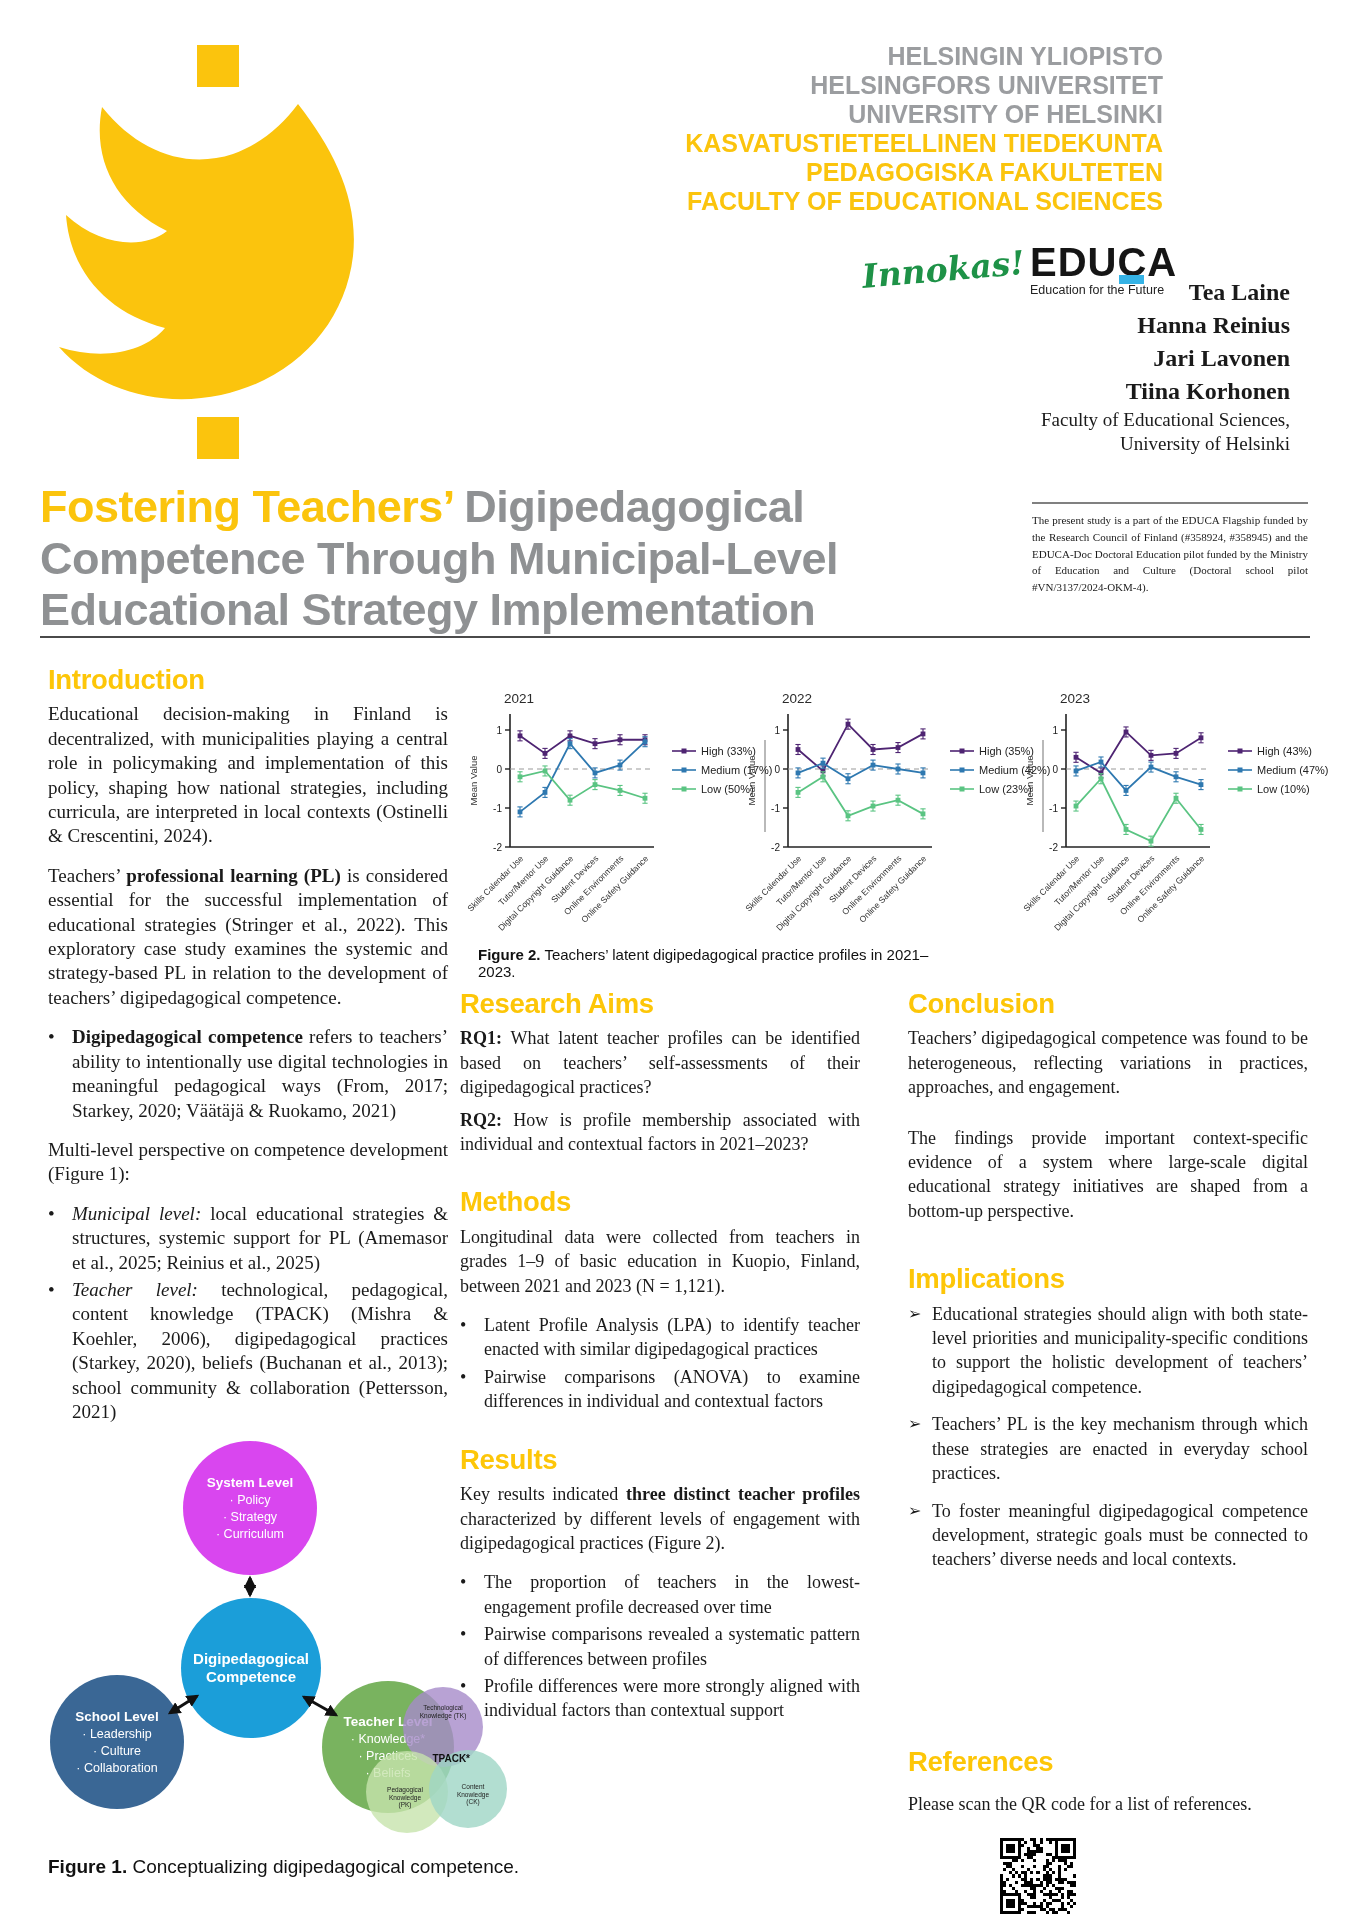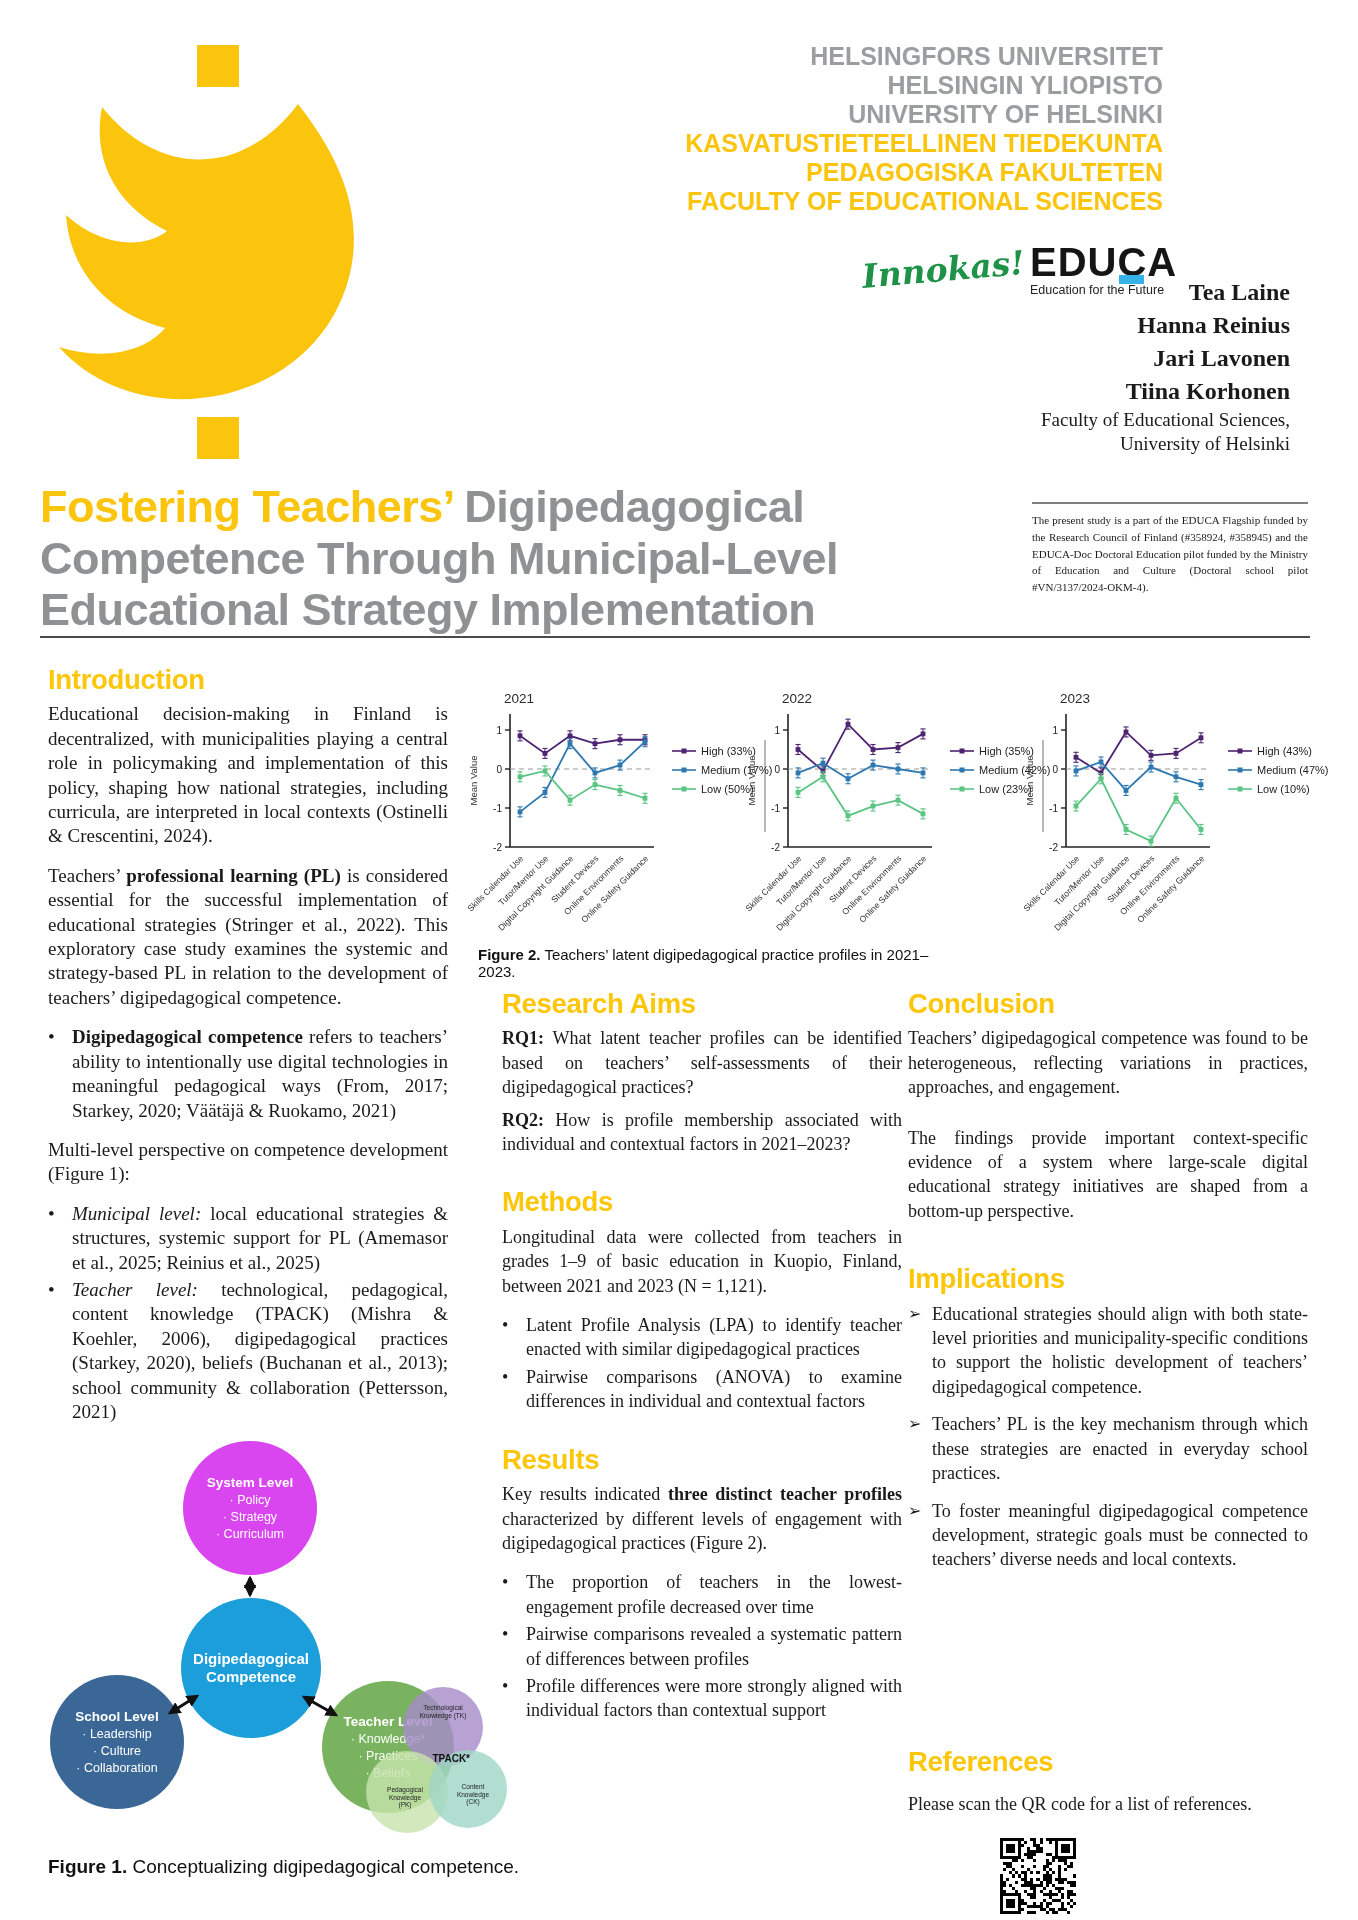--- a/index.html
+++ b/index.html
@@ -25,21 +25,21 @@
 
   
   .title{position:absolute;left:40px;top:481px;font-family:"Liberation Sans",sans-serif;
          font-weight:bold;font-size:45px;line-height:51.5px;letter-spacing:-0.5px;white-space:nowrap;}
   .t-yellow{color:#fbc40d;} .t-gray{color:#8f9193;}
   .main-rule{position:absolute;left:40px;top:636px;width:1270px;height:2px;background:#4a4a4a;}
 
   
   .col{position:absolute;text-align:justify;font-size:18px;line-height:24.4px;}
   #col-left{left:48px;top:656px;width:400px;font-size:19px;}
-  #col-mid{left:502px;top:980px;width:400px;}
+  #col-mid{left:460px;top:980px;width:400px;}
   #col-right{left:908px;top:980px;width:400px;}
   h2.sec{font-family:"Liberation Sans",sans-serif;font-weight:bold;font-size:27.5px;color:#fdc608;
          margin:34px 0 10px 0;text-align:left;letter-spacing:-0.3px;}
   .col h2.sec:first-child{margin-top:12px;}
   .col p{margin:0 0 15px 0;}
   .col ul{list-style:none;margin:0 0 15px 0;padding:0;}
   .col li{display:flex;margin:0 0 3px 0;}
   .col li .mark{width:24px;flex:none;}
   .col li .txt{flex:1;text-align:justify;}
   .impl li{margin-bottom:13px;}
@@ -84,22 +84,22 @@
     <rect x="157" y="3" width="42" height="42" fill="#fbc40d"></rect>
     <g transform="translate(5,60)">
       <path d="M 253 2 C 289 48, 314 98, 308 154 C 300 222, 250 277, 176 293 C 114 306, 52 288, 14 245
                C 58 259, 100 250, 120 226 C 62 211, 25 169, 21 113 C 55 144, 98 148, 122 129
                C 70 103, 47 57, 57 5 C 94 51, 142 67, 188 52 C 214 43, 237 24, 253 2 Z" fill="#fbc40d"></path>
     </g>
     <rect x="157" y="375" width="42" height="42" fill="#fbc40d"></rect>
   </svg>
 
   <div class="header-text">
+    <div class="header-gray">HELSINGIN YLIOPISTO</div>
     <div class="header-gray">HELSINGFORS UNIVERSITET</div>
-    <div class="header-gray">HELSINGIN YLIOPISTO</div>
     <div class="header-gray">UNIVERSITY OF HELSINKI</div>
     <div class="header-yellow">KASVATUSTIETEELLINEN TIEDEKUNTA</div>
     <div class="header-yellow">PEDAGOGISKA FAKULTETEN</div>
     <div class="header-yellow">FACULTY OF EDUCATIONAL SCIENCES</div>
   </div>
 
   <div class="innokas">Innokas!</div>
   <div class="educa">
     <div class="educa-word">EDUCA</div>
     <div class="educa-blue"></div>

